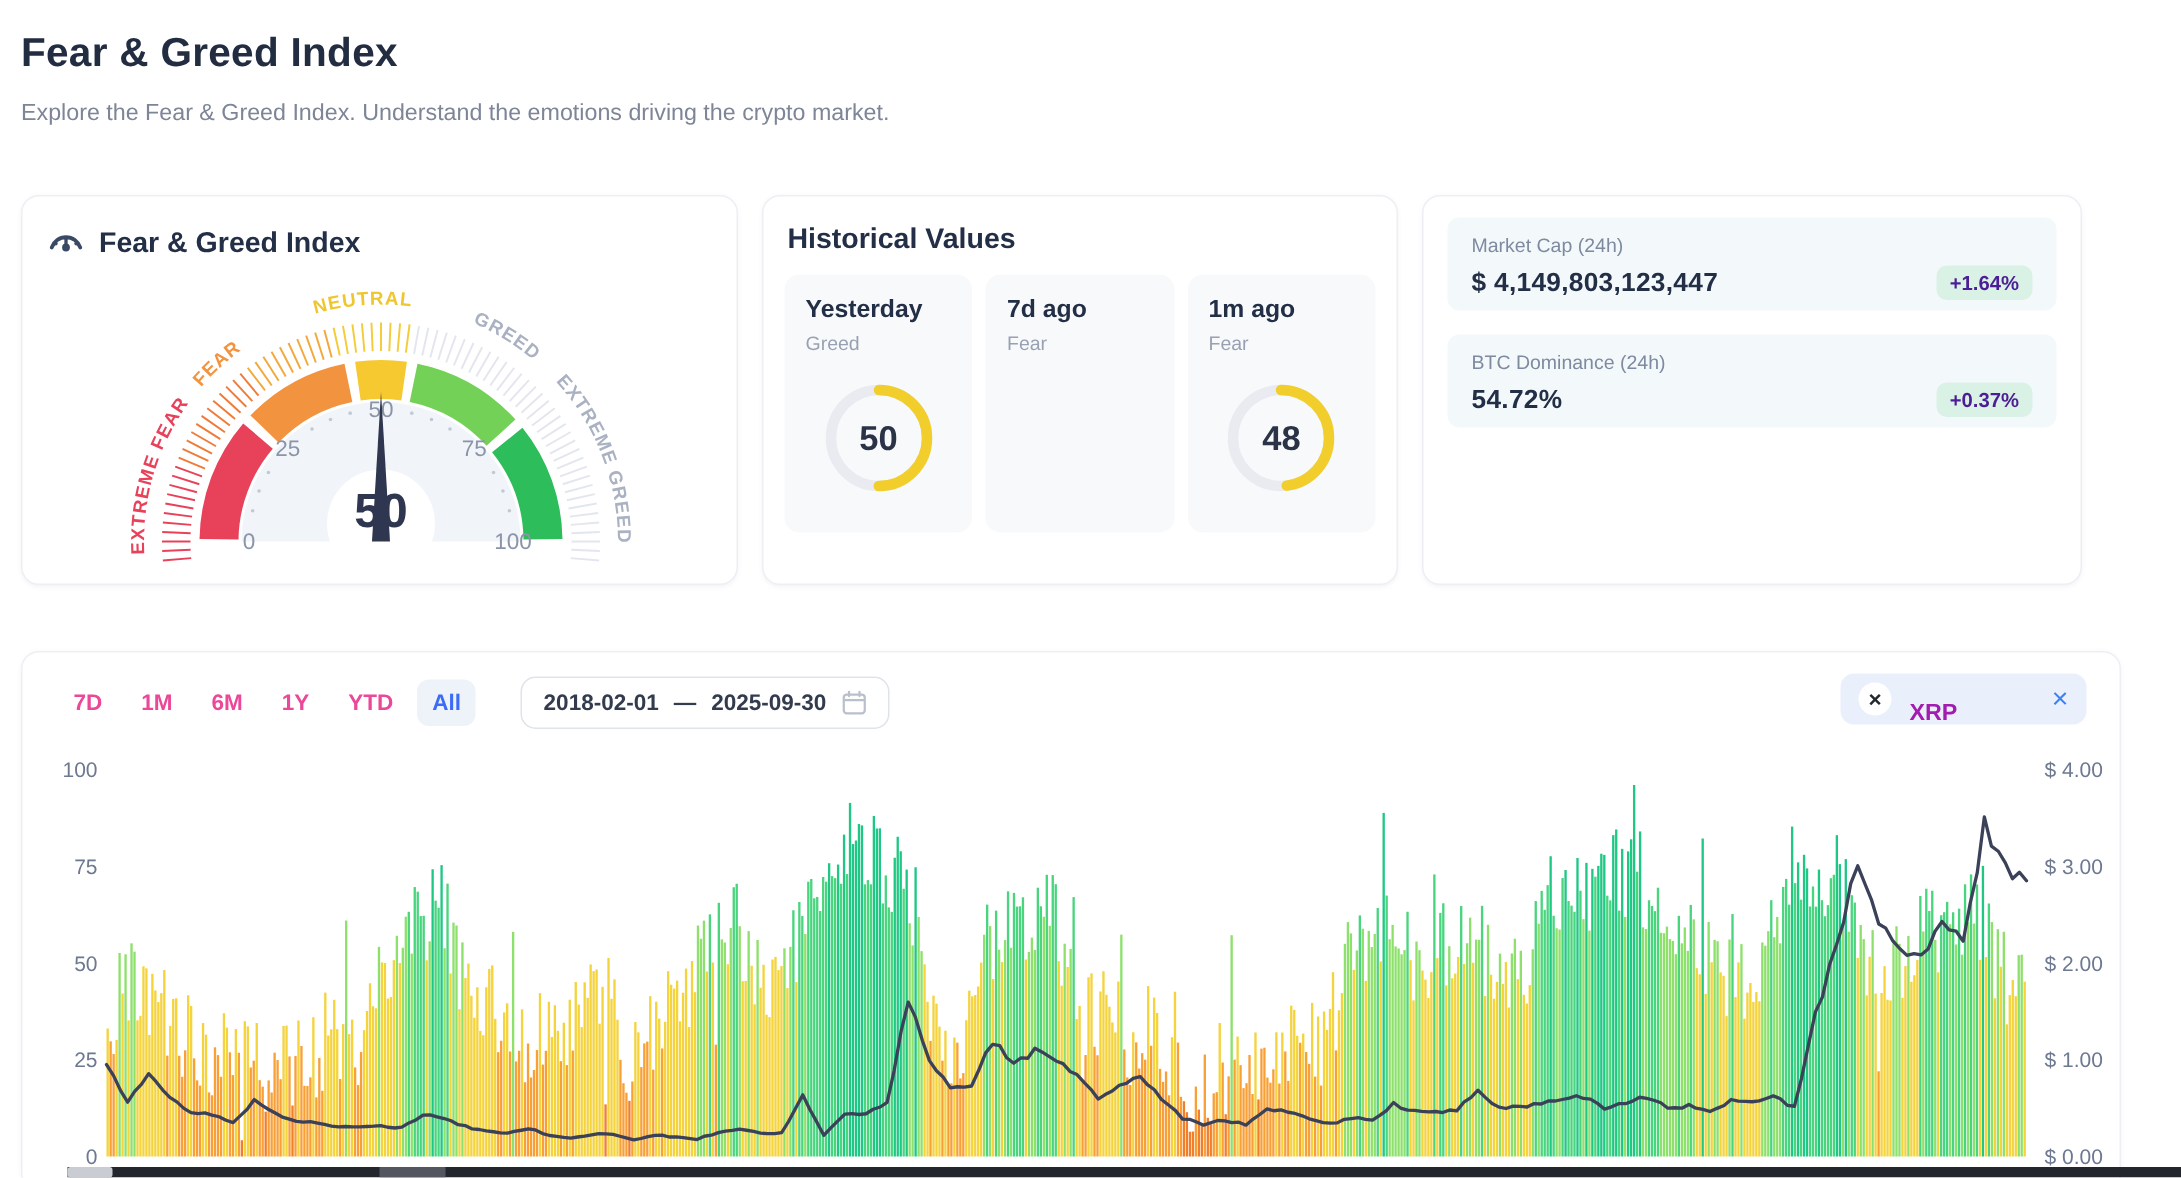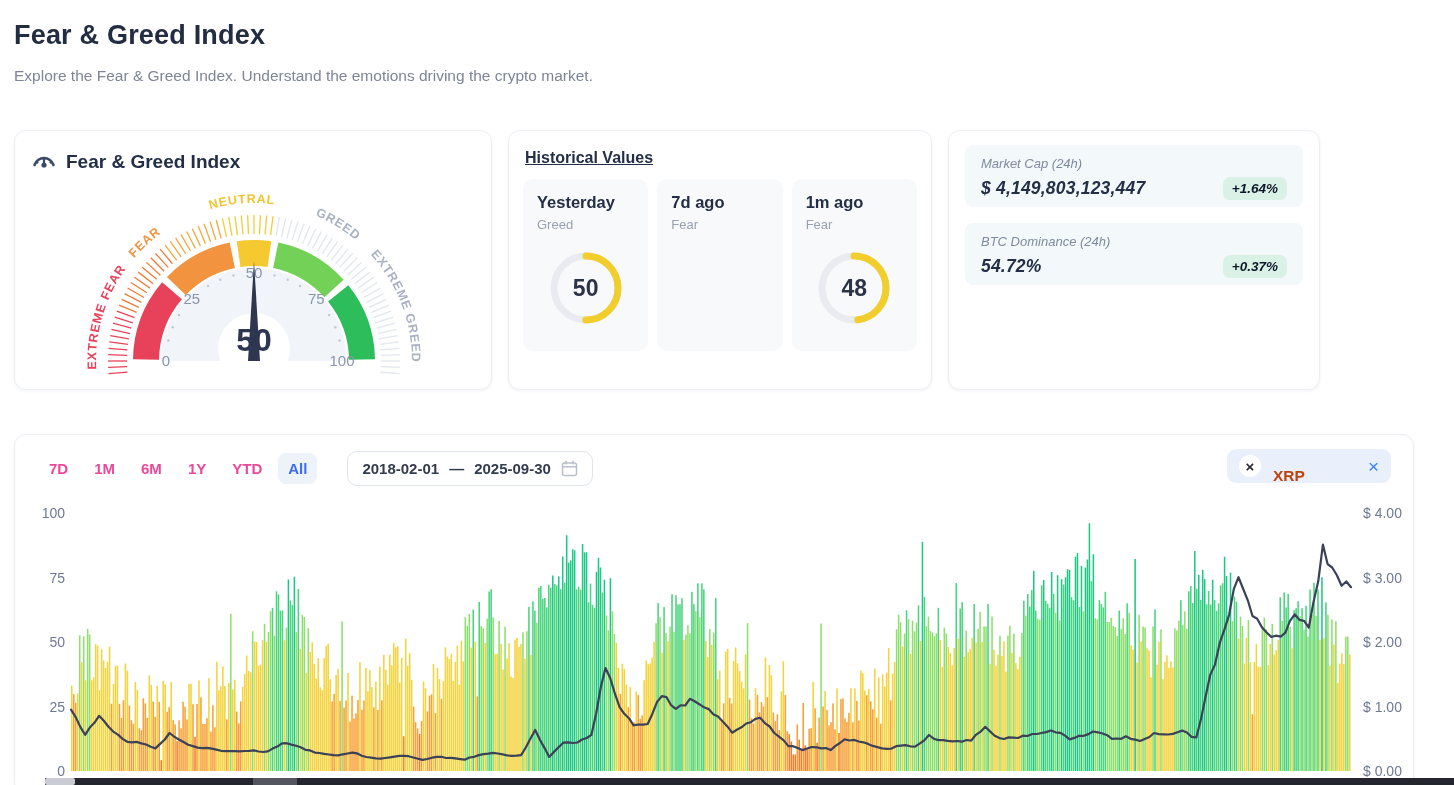--- a/index.html
+++ b/index.html
@@ -13,63 +13,63 @@
   .page-subtitle { position:absolute; left:14px; top:67px; font-size:15.5px; color:#7d8597; }
 
   
   .cards-row { position:absolute; left:14px; top:130px; display:flex; gap:16px; }
   .card {
     background:#fff; border:1px solid #edeff4; border-radius:12px;
     box-shadow:0 1px 3px rgba(130,140,160,.10); height:260px; position:relative;
   }
   .card-gauge { width:478px; }
   .card-history { width:424px; }
-  .card-stats { width:372px; padding:14px 16px;font-style:italic; }
+  .card-stats { width:440px; padding:14px 16px; }
 
   .card-header { display:flex; align-items:center; gap:9px; padding:18px 16px 0 16px; }
   .card-title { font-size:19px; font-weight:700; color:#232f46; }
   .gauge-wrap { position:absolute; left:0; top:48px; width:478px; height:205px; }
   .gauge-wrap svg { display:block; margin:0 auto; }
 
   
-  .history-title { padding:18px 16px 12px 16px; font-size:16px; font-weight:700;text-decoration:underline; }
+  .history-title { padding:18px 16px 12px 16px; font-size:19px; font-weight:700; }
   .history-items { display:flex; gap:9px; padding:0 14px; }
   .history-box { width:127px; height:172px; background:#f8f9fb; border-radius:10px; padding:14px 14px; }
   .history-label { font-size:16.5px; font-weight:700; color:#232f46; }
   .history-class { font-size:13px; color:#98a1b3; margin-top:5px; }
   .history-donut { margin:18px auto 0 auto; width:76px; height:76px; position:relative; }
   .history-donut svg { position:absolute; inset:0; }
   .history-value { position:absolute; inset:0; display:flex; align-items:center; justify-content:center;
     font-size:23px; font-weight:700; color:#2b3447; }
 
   
   .stat-row { background:#f3f8fa; border-radius:8px; padding:11px 16px 12px 16px; margin-bottom:16px; height:62px; }
   .stat-row:last-child { margin-bottom:0; }
   .stat-label { font-size:13px; color:#7e8aa0; }
   .stat-line { display:flex; align-items:center; margin-top:6px; }
   .stat-value { font-size:17.5px; font-weight:700; color:#232f46; letter-spacing:.2px; }
-  .stat-badge { margin-left:auto; background:#daf1e5; color:#0f172a; font-size:13.5px; font-weight:700;
+  .stat-badge { margin-left:auto; background:#daf1e5; color:#4c1d95; font-size:13.5px; font-weight:700;
     padding:4px 9px; border-radius:7px; }
 
   
   .chart-card { position:absolute; left:14px; top:434px; width:1400px; height:360px;
     background:#fff; border:1px solid #edeff4; border-radius:12px; box-shadow:0 1px 3px rgba(130,140,160,.10); }
   .chart-controls { position:absolute; left:24px; top:16px; display:flex; align-items:center; gap:6px; }
   .range-btn { font-size:15px; font-weight:700; color:#ec4899; padding:7px 10px; border-radius:8px;
     background:transparent; border:none; cursor:pointer; }
   .range-btn.active { color:#3b6bf7; background:#eef2f9; }
   .date-pill { margin-left:24px; display:flex; align-items:flex-end; gap:10px; border:1px solid #dfe3ea;
     border-radius:10px; padding:8px 14px; font-size:15px; font-weight:600; color:#333c4e; background:#fff; cursor:pointer; }
   .date-sep { color:#333c4e; }
   .cal-icon { display:inline-flex; }
   .token-pill { position:absolute; right:22px; top:14px; width:164px; height:34px; background:#e9f0fb;
     border-radius:9px; display:flex; align-items:center; padding:0 12px; cursor:pointer; }
   .token-logo { width:22px; height:22px; border-radius:50%; background:#fff; display:flex; align-items:center;
     justify-content:center; font-weight:700; font-size:15px; color:#23292f; }
-  .token-label { margin-left:12px; color:#c2410c; font-weight:700; font-size:15.5px;margin-top:20px; }
+  .token-label { margin-left:12px; color:#a21caf; font-weight:700; font-size:15.5px;margin-top:20px; }
   .token-close { margin-left:auto; color:#3b82f6; font-size:19px; font-weight:400; cursor:pointer; line-height:1; }
   .chart-plot { position:absolute; left:0; top:64px; width:1398px; height:290px; }
 
   
   .bottom-strip { position:absolute; left:45px; top:778px; width:1409px; height:7px; background:#23262d; }
   .strip-handle { position:absolute; left:0; top:0; width:30px; height:7px; background:#c9cdd3; border-radius:2px; }
   .strip-light { position:absolute; left:208px; top:0; width:44px; height:7px; background:#53565e; }
 </style>
 </head>
 <body>

